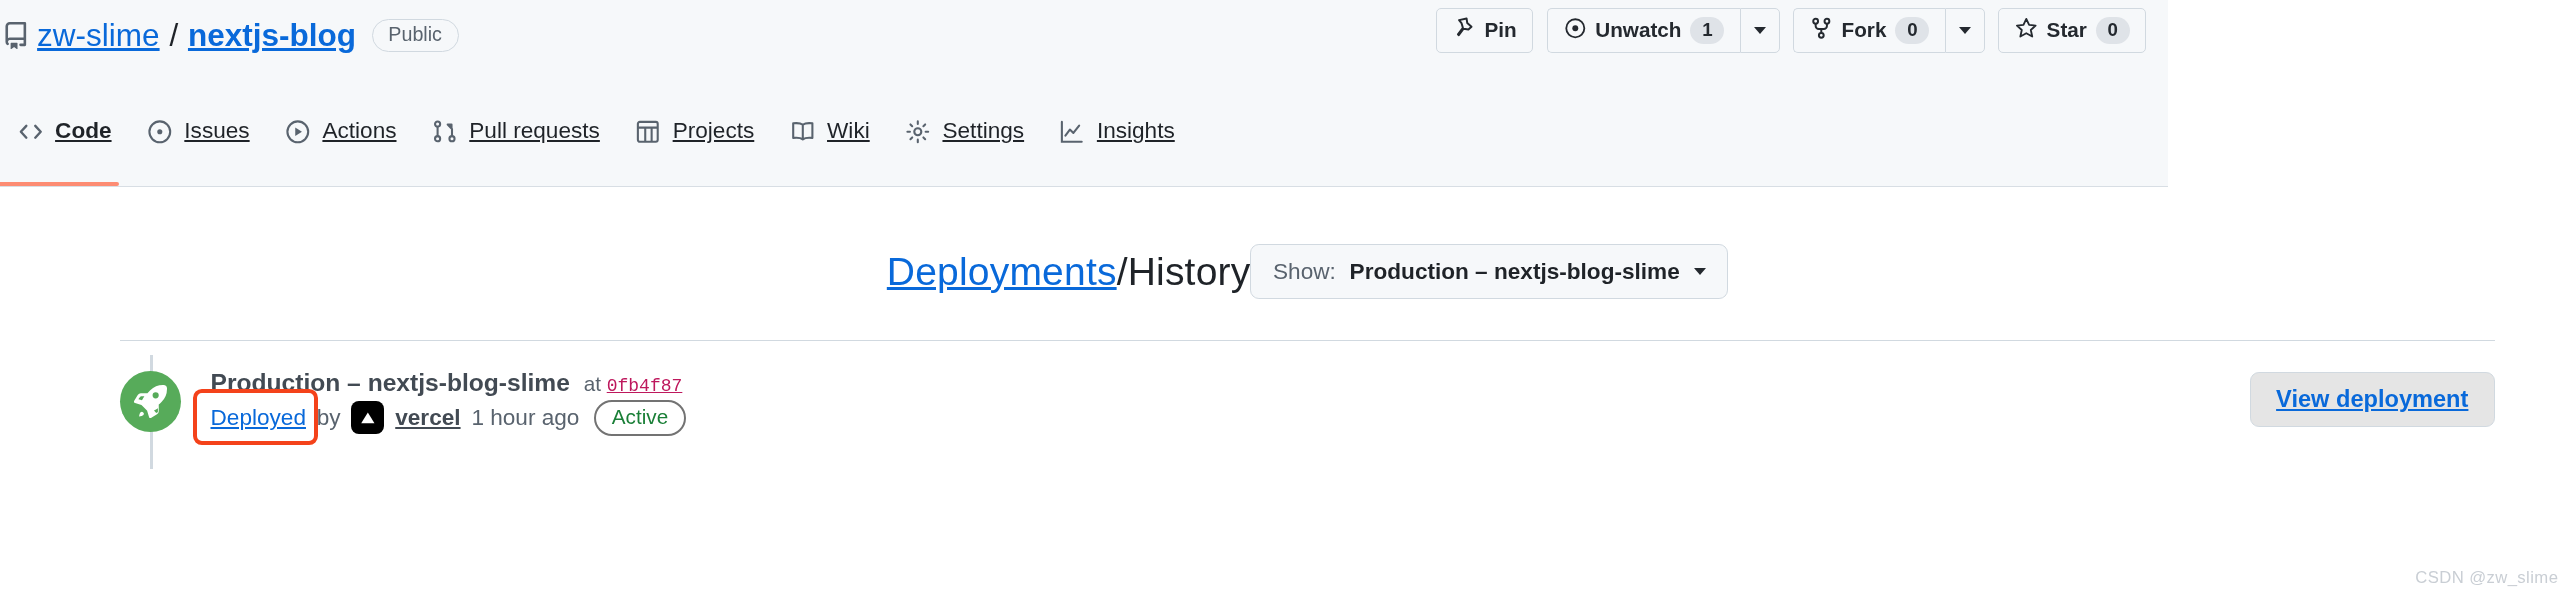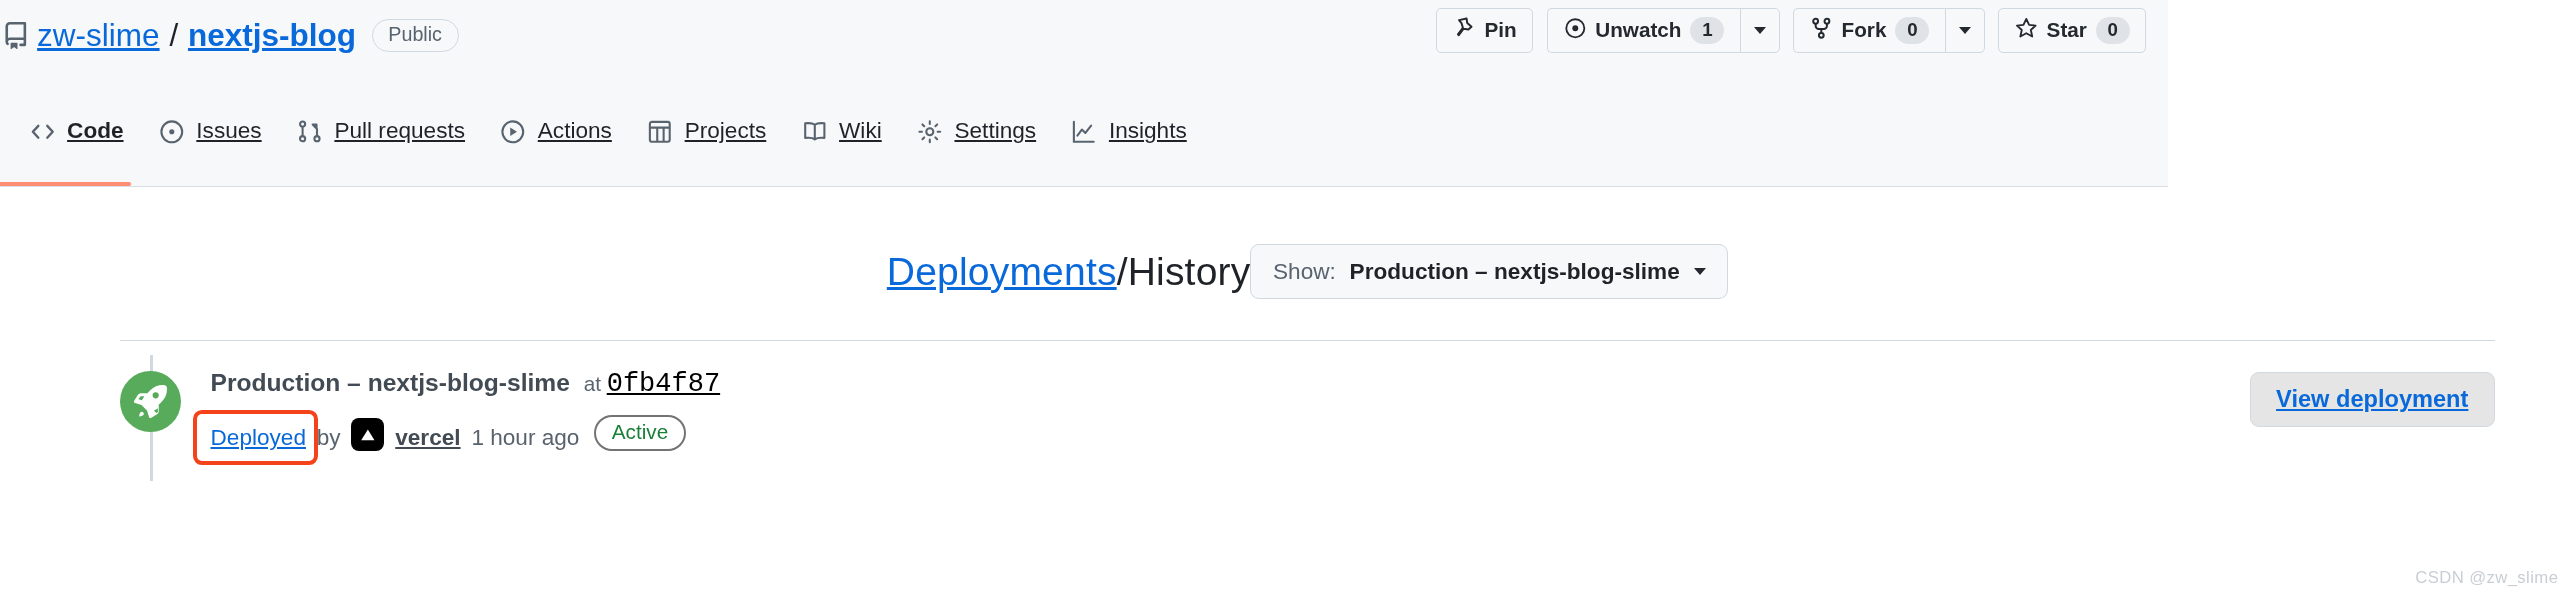--- a/index.html
+++ b/index.html
@@ -76,21 +76,21 @@
     width: 0; height: 0;
     border-left: 6.9px solid transparent;
     border-right: 6.9px solid transparent;
     border-top: 7.9px solid #24292f;
   }
 
   
   .nav-tabs {
     position: absolute; left: 0; bottom: 0;
     height: 85px; display: flex; align-items: flex-start;
-    padding-left: 12px;
+    padding-left: 0;
   }
   .nav-tab {
     position: relative;
     display: flex; align-items: center; gap: 11.8px;
     height: 61px; padding: 0 17.7px;
     color: #1f2328; font-size: 22.6px;
     white-space: nowrap;
   }
   .nav-tab .tab-label { line-height: 1; }
   .nav-tab.active .tab-label { font-weight: 700; }
@@ -153,25 +153,25 @@
   }
   .deploy-body { margin-left: 29.5px; flex: 1 1 auto; }
   .deploy-line1 {
     display: flex; align-items: baseline; gap: 13.8px;
     font-size: 24.6px;
   }
   .env-name { color: #424a53; font-weight: 700; }
   .at-sha { color: #59636e; font-size: 20.7px; }
   .at-sha .sha {
     font-family: "Liberation Mono", monospace;
-    font-size: 27px; color: #000000;
+    font-size: 18px; color: #be185d;
   }
   .deploy-line2 {
-    display: flex; align-items: flex-end; gap: 10.8px;
-    margin-top: 16px; font-size: 22.6px; color: #59636e;
+    display: flex; align-items: center; gap: 10.8px;
+    margin-top: 3px; font-size: 22.6px; color: #59636e;
   }
   .deployed-link {
     position: relative;
     color: #0969da;
   }
   .annot-box {
     position: absolute;
     left: -17.7px; top: -15.7px; right: -11.8px; bottom: -13.8px;
     border: 4.9px solid #f4421a; border-radius: 8.9px;
     pointer-events: none;
@@ -298,37 +298,37 @@
           <circle cx="8" cy="8" r="6.5"></circle>
             <circle cx="8" cy="8" r="1.6" fill="currentColor" stroke="none"></circle>
         </svg>
       </span>
       <span class="tab-label">Issues</span>
     </a>
 
     <a class="nav-tab" href="#">
       <span class="tab-icon">
         <svg width="25.6" height="25.6" viewBox="0 0 16 16" fill="none" stroke="currentColor" stroke-width="1.3" aria-hidden="true">
+          <circle cx="8" cy="8" r="6.5"></circle>
+            <path d="M6.4 5.3 10.6 8l-4.2 2.7Z" fill="currentColor" stroke="none"></path>
+        </svg>
+      </span>
+      <span class="tab-label">Actions</span>
+    </a>
+
+    <a class="nav-tab" href="#">
+      <span class="tab-icon">
+        <svg width="25.6" height="25.6" viewBox="0 0 16 16" fill="none" stroke="currentColor" stroke-width="1.3" aria-hidden="true">
           <circle cx="3.5" cy="12.3" r="1.6"></circle>
             <circle cx="12.5" cy="12.3" r="1.6"></circle>
             <circle cx="3.5" cy="3.2" r="1.6"></circle>
           <path d="M3.5 4.8v5.9M12.5 10.7V6.2L9.8 3.5M9.8 3.5h2.4v2.4" stroke-linecap="round" stroke-linejoin="round"></path>
         </svg>
       </span>
       <span class="tab-label">Pull requests</span>
-    </a>
-
-    <a class="nav-tab" href="#">
-      <span class="tab-icon">
-        <svg width="25.6" height="25.6" viewBox="0 0 16 16" fill="none" stroke="currentColor" stroke-width="1.3" aria-hidden="true">
-          <circle cx="8" cy="8" r="6.5"></circle>
-            <path d="M6.4 5.3 10.6 8l-4.2 2.7Z" fill="currentColor" stroke="none"></path>
-        </svg>
-      </span>
-      <span class="tab-label">Actions</span>
     </a>
 
     <a class="nav-tab" href="#">
       <span class="tab-icon">
         <svg width="25.6" height="25.6" viewBox="0 0 16 16" fill="none" stroke="currentColor" stroke-width="1.3" aria-hidden="true">
           <rect x="1.8" y="1.8" width="12.4" height="12.4" rx="1.2"></rect>
             <path d="M1.8 5.4h12.4M6.4 5.4v8.8M10.4 5.4v8.8"></path>
         </svg>
       </span>
       <span class="tab-label">Projects</span>

